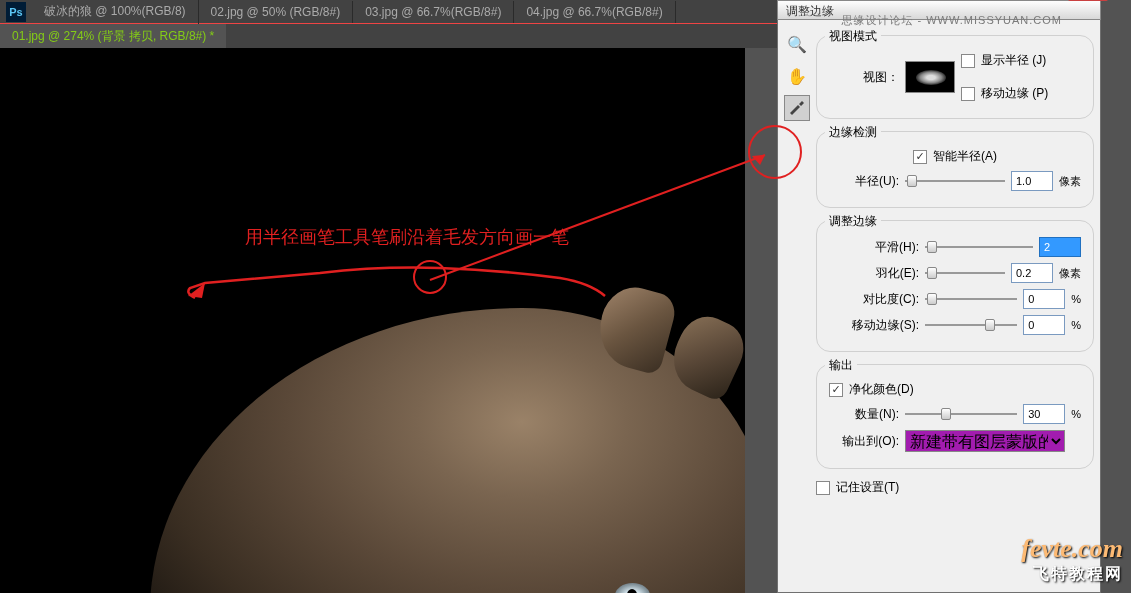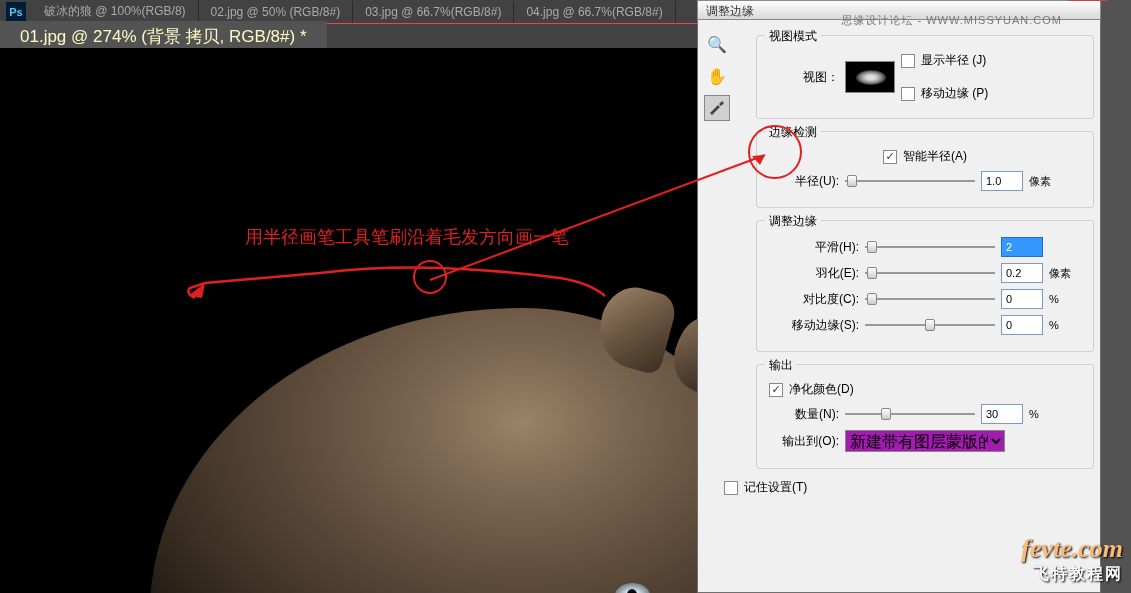--- a/index.html
+++ b/index.html
@@ -2,21 +2,21 @@
 <html><head>
 <meta charset="utf-8">
 <style>
 * { margin: 0; padding: 0; box-sizing: border-box; font-family: "Microsoft YaHei", sans-serif; }
 body { width: 1131px; height: 593px; background: #535353; overflow: hidden; position: relative; }
 
 .tab-bar { height: 24px; background: #424242; display: flex; align-items: center; border-bottom: 1px solid #ef4444; }
 .tab { color: #aaa; font-size: 12px; padding: 4px 12px; border-right: 1px solid #2a2a2a; }
 
 .doc-tab-bar { height: 24px; background: #424242; display: flex; align-items: center; }
-.doc-tab { color: #fef9c3; font-size: 17px; padding: 4px 20px; background: #535353; }
+.doc-tab { color: #84cc16; font-size: 12px; padding: 4px 12px; background: #535353; }
 
 .app-icon { width: 20px; height: 20px; background: #001c36; display: inline-flex; align-items: center; justify-content: center; color: #5bc6f5; font-size: 11px; font-weight: bold; margin: 2px 6px; }
 
 .canvas { position: absolute; top: 48px; left: 0; width: 745px; height: 545px; background: #000; overflow: hidden; }
 
 .wolf { position: absolute; top: 260px; left: 150px; width: 620px; height: 380px; }
 .wolf-body { position: absolute; width: 100%; height: 100%; background: radial-gradient(ellipse at 60% 30%, #9a8268 0%, #7a6550 20%, #5a4838 45%, #3a2e22 70%, #1a1510 90%); border-radius: 60% 40% 20% 20% / 80% 60% 20% 20%; }
 .wolf-ear1 { position: absolute; top: -20px; right: 100px; width: 70px; height: 80px; background: linear-gradient(135deg, #a0846a 0%, #6a5540 50%, #3a2e22 100%); border-radius: 50% 30% 20% 60%; transform: rotate(15deg); }
 .wolf-ear2 { position: absolute; top: 10px; right: 30px; width: 65px; height: 75px; background: linear-gradient(135deg, #8a7258 0%, #5a4838 50%, #2a2218 100%); border-radius: 40% 40% 20% 50%; transform: rotate(25deg); }
 .wolf-eye { position: absolute; bottom: 80px; right: 120px; width: 35px; height: 25px; background: radial-gradient(ellipse, #d0e0e8 30%, #8898a0 60%, #404850 100%); border-radius: 50%; }
@@ -26,28 +26,28 @@
 
 .annotation-line { position: absolute; top: 248px; left: 180px; width: 430px; height: 60px; z-index: 9; }
 .annotation-line svg { width: 100%; height: 100%; overflow: visible; }
 
 .arrow-to-tool { position: absolute; top: 150px; left: 430px; width: 350px; height: 140px; z-index: 9; }
 .arrow-to-tool svg { width: 100%; height: 100%; overflow: visible; }
 
 .ring1 { position: absolute; top: 260px; left: 413px; width: 34px; height: 34px; border: 2px solid #e02020; border-radius: 50%; z-index: 11; }
 .ring2 { position: absolute; top: 125px; left: 748px; width: 54px; height: 54px; border: 2.5px solid #e02020; border-radius: 50%; z-index: 20; }
 
-.panel { position: absolute; top: 0; right: 30px; width: 404px; height: 593px; background: #f0f0f0; border: 1px solid #707070; padding: 6px 6px 6px 26px; font-size: 12px; color: #000; }
+.panel { position: absolute; top: 0; right: 30px; width: 324px; height: 593px; background: #f0f0f0; border: 1px solid #707070; padding: 6px 6px 6px 38px; font-size: 12px; color: #000; }
 .panel-title { position: absolute; top: -1px; left: -1px; right: -1px; height: 20px; background: linear-gradient(#fefefe, #d8d8d8); border: 1px solid #888; font-size: 12px; padding: 2px 8px; color: #333; }
 
 .tool-col { position: absolute; left: 6px; top: 30px; width: 28px; }
 .tool { width: 26px; height: 26px; margin-bottom: 6px; display: flex; align-items: center; justify-content: center; font-size: 16px; color: #333; }
 .tool.active { background: #d0d0d0; border: 1px solid #888; }
 
-.group { border: 1px solid #d0d0d0; border-radius: 3px; margin-top: 28px; padding: 10px 12px; position: relative; margin-left: 32px; }
+.group { border: 1px solid #d0d0d0; border-radius: 14px; margin-top: 28px; padding: 10px 12px; position: relative; }
 .group + .group { margin-top: 12px; }
 .group-title { position: absolute; top: -8px; left: 8px; background: #f0f0f0; padding: 0 4px; font-size: 12px; }
 
 .row { display: flex; align-items: center; margin: 6px 0; gap: 6px; }
 .row-label { width: 70px; text-align: right; }
 .row-label-wide { width: 90px; text-align: right; }
 
 .slider { flex: 1; max-width: 130px; height: 18px; position: relative; }
 .slider-track { position: absolute; top: 8px; left: 0; right: 0; height: 2px; background: #999; }
 .slider-thumb { position: absolute; top: 3px; width: 10px; height: 12px; background: linear-gradient(#fff, #ccc); border: 1px solid #888; border-radius: 2px; }

